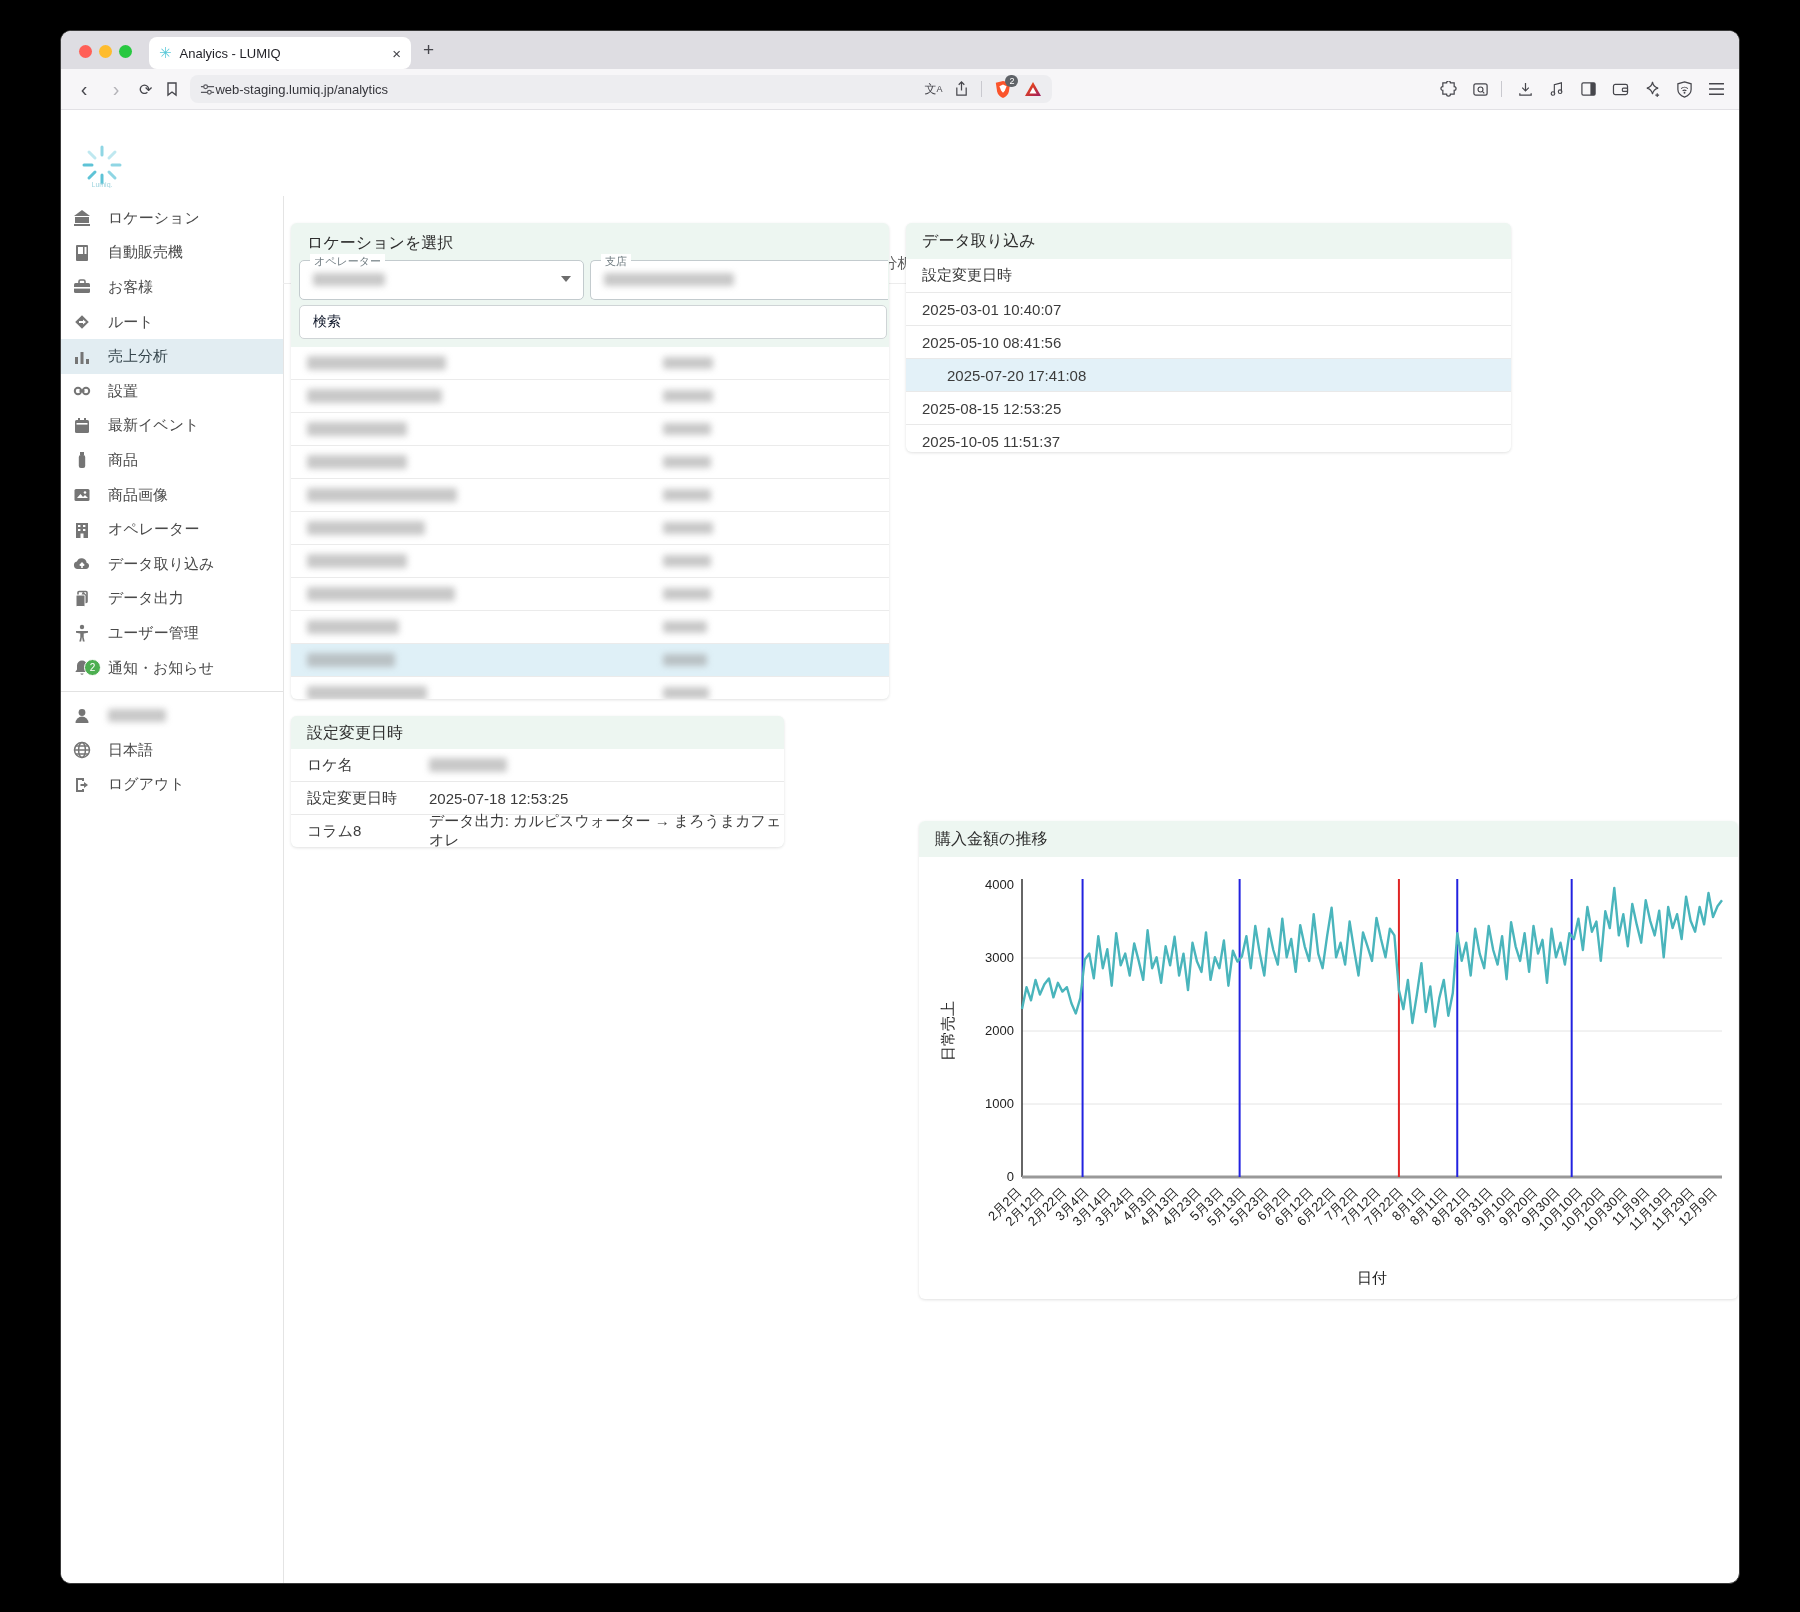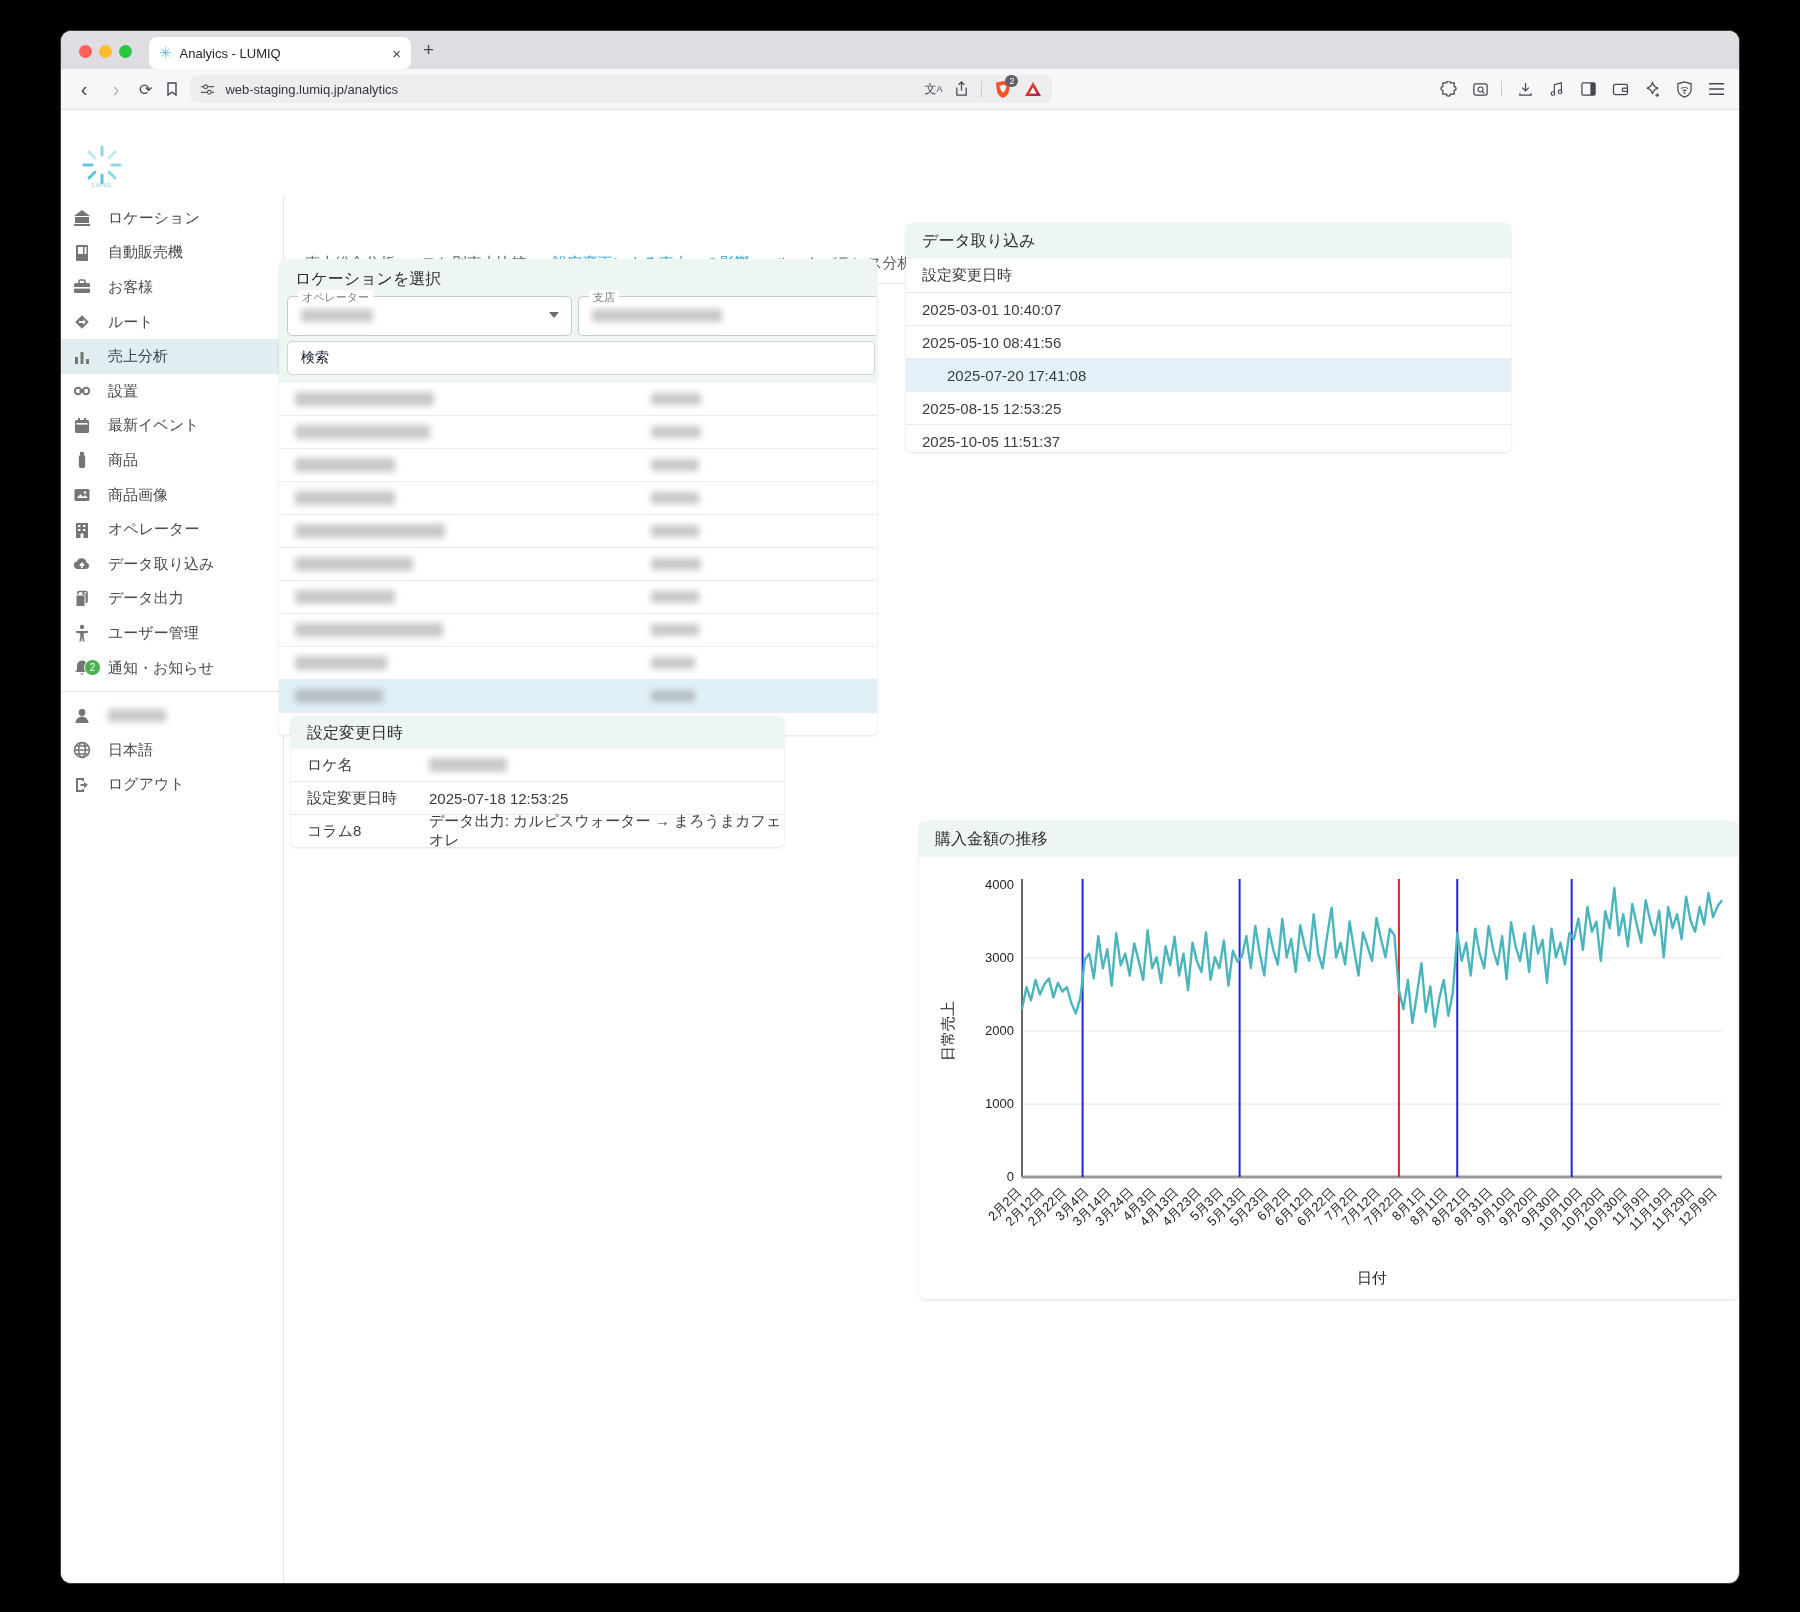--- a/index.html
+++ b/index.html
@@ -11,21 +11,21 @@
   .tab{position:absolute;left:88px;top:6px;width:262px;height:32px;background:#fff;border-radius:8px;display:flex;align-items:center;padding:0 10px;box-sizing:border-box;font-size:13px;color:#1f1f25;}
   .tab .fav{color:#58c8d8;font-size:15px;margin-right:8px;}
   .tab .close{margin-left:auto;color:#44444a;font-size:15px;}
   .newtab{position:absolute;left:362px;top:8px;font-size:19px;color:#46464c;}
   .toolbar{position:absolute;left:0;top:38px;width:100%;height:40px;background:#f7f6f8;border-bottom:1px solid #e2e1e5;display:flex;align-items:center;}
   .navbtn{font-size:20px;color:#46464c;margin-left:14px;width:18px;text-align:center;}
   .navbtn.dis{color:#b4b3b8;}
   .reload{font-size:16px;color:#46464c;margin-left:14px;}
   .bmk{margin-left:150px;}
   .urlbar{margin-left:10px;width:862px;height:28px;background:#ededf0;border-radius:8px;display:flex;align-items:center;padding:0 10px;box-sizing:border-box;}
-  .urltext{font-size:13px;color:#35353b;margin-left:10px;flex:1;}
+  .urltext{font-size:13px;color:#35353b;flex:1;}
   .uicon{margin-left:12px;display:flex;align-items:center;}
   .usep{width:1px;height:16px;background:#c9c9cf;margin-left:12px;}
   .badge2{position:absolute;top:-5px;right:-6px;background:#5f6368;color:#fff;font-size:9px;border-radius:7px;padding:1px 4px;}
   .ricons{margin-left:auto;display:flex;align-items:center;margin-right:14px;}
   .ricons .uicon{margin-left:15px;}
   
   .app{position:absolute;left:0;top:79px;width:1388px;height:1473px;background:#fff;}
   .applogo{position:absolute;left:18px;top:32px;}
   .sidebar{position:absolute;left:0;top:86px;width:222px;bottom:0;border-right:1px solid #e4e4e4;}
   .sitem{height:34.6px;display:flex;align-items:center;padding-left:11px;font-size:15px;color:#4a4a4a;cursor:pointer;position:relative;}
@@ -362,21 +362,21 @@
           </div>
         </div>
 
       <div class="apptabs" id="apptabs">
           <div class="atab">売上総合分析</div>
           <div class="atab">ロケ別売上比較</div>
           <div class="atab act">設定変更による売上への影響</div>
           <div class="atab">ルートバランス分析</div>
         </div>
 
-      <div class="panel" style="left:218px;top:113px;width:598px;height:476px;margin-top:36px;">
+      <div class="panel" style="left:230px;top:113px;width:598px;height:476px;">
         <div class="ptitle">ロケーションを選択</div>
         <div class="ffield" style="left:8px;top:37px;width:283px;">
           <span class="flabel">オペレーター</span>
           <span class="fval blur" style="width:72px;height:13px;"></span>
           <span class="fcaret"></span>
         </div>
         <div class="ffield" style="left:299px;top:37px;width:297px;border-right:0;border-top-right-radius:0;border-bottom-right-radius:0;">
           <span class="flabel">支店</span>
           <span class="fval blur" style="width:130px;height:13px;"></span>
         </div>

